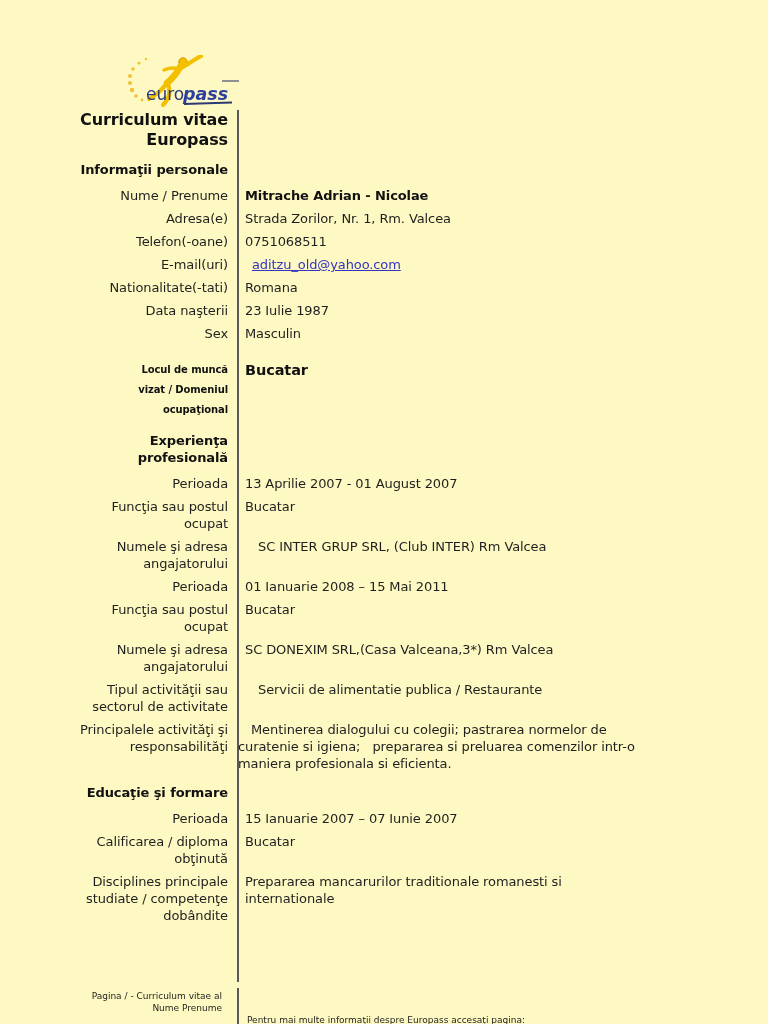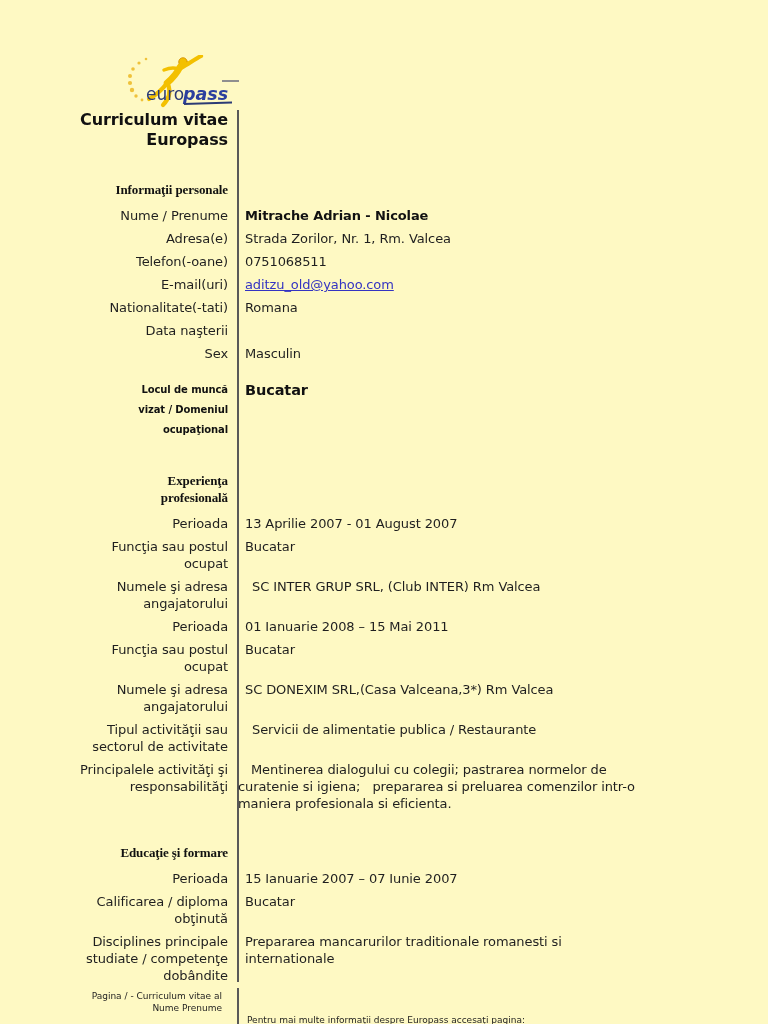--- a/index.html
+++ b/index.html
@@ -21,29 +21,29 @@
     width:237px;box-sizing:border-box;padding-right:9px;text-align:right;
     white-space:pre-wrap;font-size:13px;line-height:17px;letter-spacing:-0.1px;color:#1f1f1f;
   }
   .value{
     flex:1;box-sizing:border-box;padding-left:8px;padding-right:20px;
     white-space:pre-wrap;font-size:13px;line-height:17px;letter-spacing:-0.1px;color:#1f1f1f;
   }
   .r-row{margin-bottom:6px;}
   .r-title{margin-bottom:0;}
   .r-title .label{font-weight:bold;font-size:16px;line-height:19.5px;color:#111;}
-  .r-section{margin-top:32px;margin-bottom:9px;font-family:Liberation Serif, serif;}
+  .r-section{margin-top:12px;margin-bottom:9px;}
   .r-section .label{font-weight:bold;font-size:13px;line-height:17px;color:#111;}
   .r-head{margin-top:18px;margin-bottom:6px;}
   .r-head .label{font-weight:bold;font-size:10px;line-height:20px;color:#111;}
   .r-head .value{font-weight:bold;font-size:14.5px;line-height:20px;color:#111;}
   .v-bold{font-weight:bold;color:#111;}
-  .v-indent{text-indent:7px;}
+  .v-indent{text-indent:7px;margin-left:6px;}
   .flush .value{padding-left:1px;padding-right:26px;text-indent:13px;}
-  .email-link{color:#3434c2;text-decoration:underline;cursor:pointer;}
+  .email-link{color:#3434c2;text-decoration:underline;cursor:pointer;margin-left:7px;}
   
   .footer-left{
     position:absolute;left:0;top:990px;width:231px;box-sizing:border-box;padding-right:9px;
     text-align:right;font-size:9px;line-height:12px;color:#1f1f1f;
   }
   .footer-right{
     position:absolute;left:239px;top:990px;width:500px;box-sizing:border-box;padding-left:8px;
     font-size:9px;line-height:12px;color:#1f1f1f;white-space:pre-wrap;
   }
 </style>
@@ -110,20 +110,21 @@
       <div class="row r-row">
         <div class="label">E-mail(uri)</div>
         <div class="value"><a class="email-link">aditzu_old@yahoo.com</a></div>
       </div>
       <div class="row r-row">
         <div class="label">Nationalitate(-tati)</div>
         <div class="value">Romana</div>
       </div>
       <div class="row r-row">
         <div class="label">Data naşterii</div>
+        <div class="value">23 Iulie 1987</div>
       </div>
       <div class="row r-row">
         <div class="label">Sex</div>
         <div class="value">Masculin</div>
       </div>
       <div class="row r-head">
         <div class="label">Locul de muncă
 vizat / Domeniul
 ocupaţional</div>
         <div class="value v-bold">Bucatar</div>

